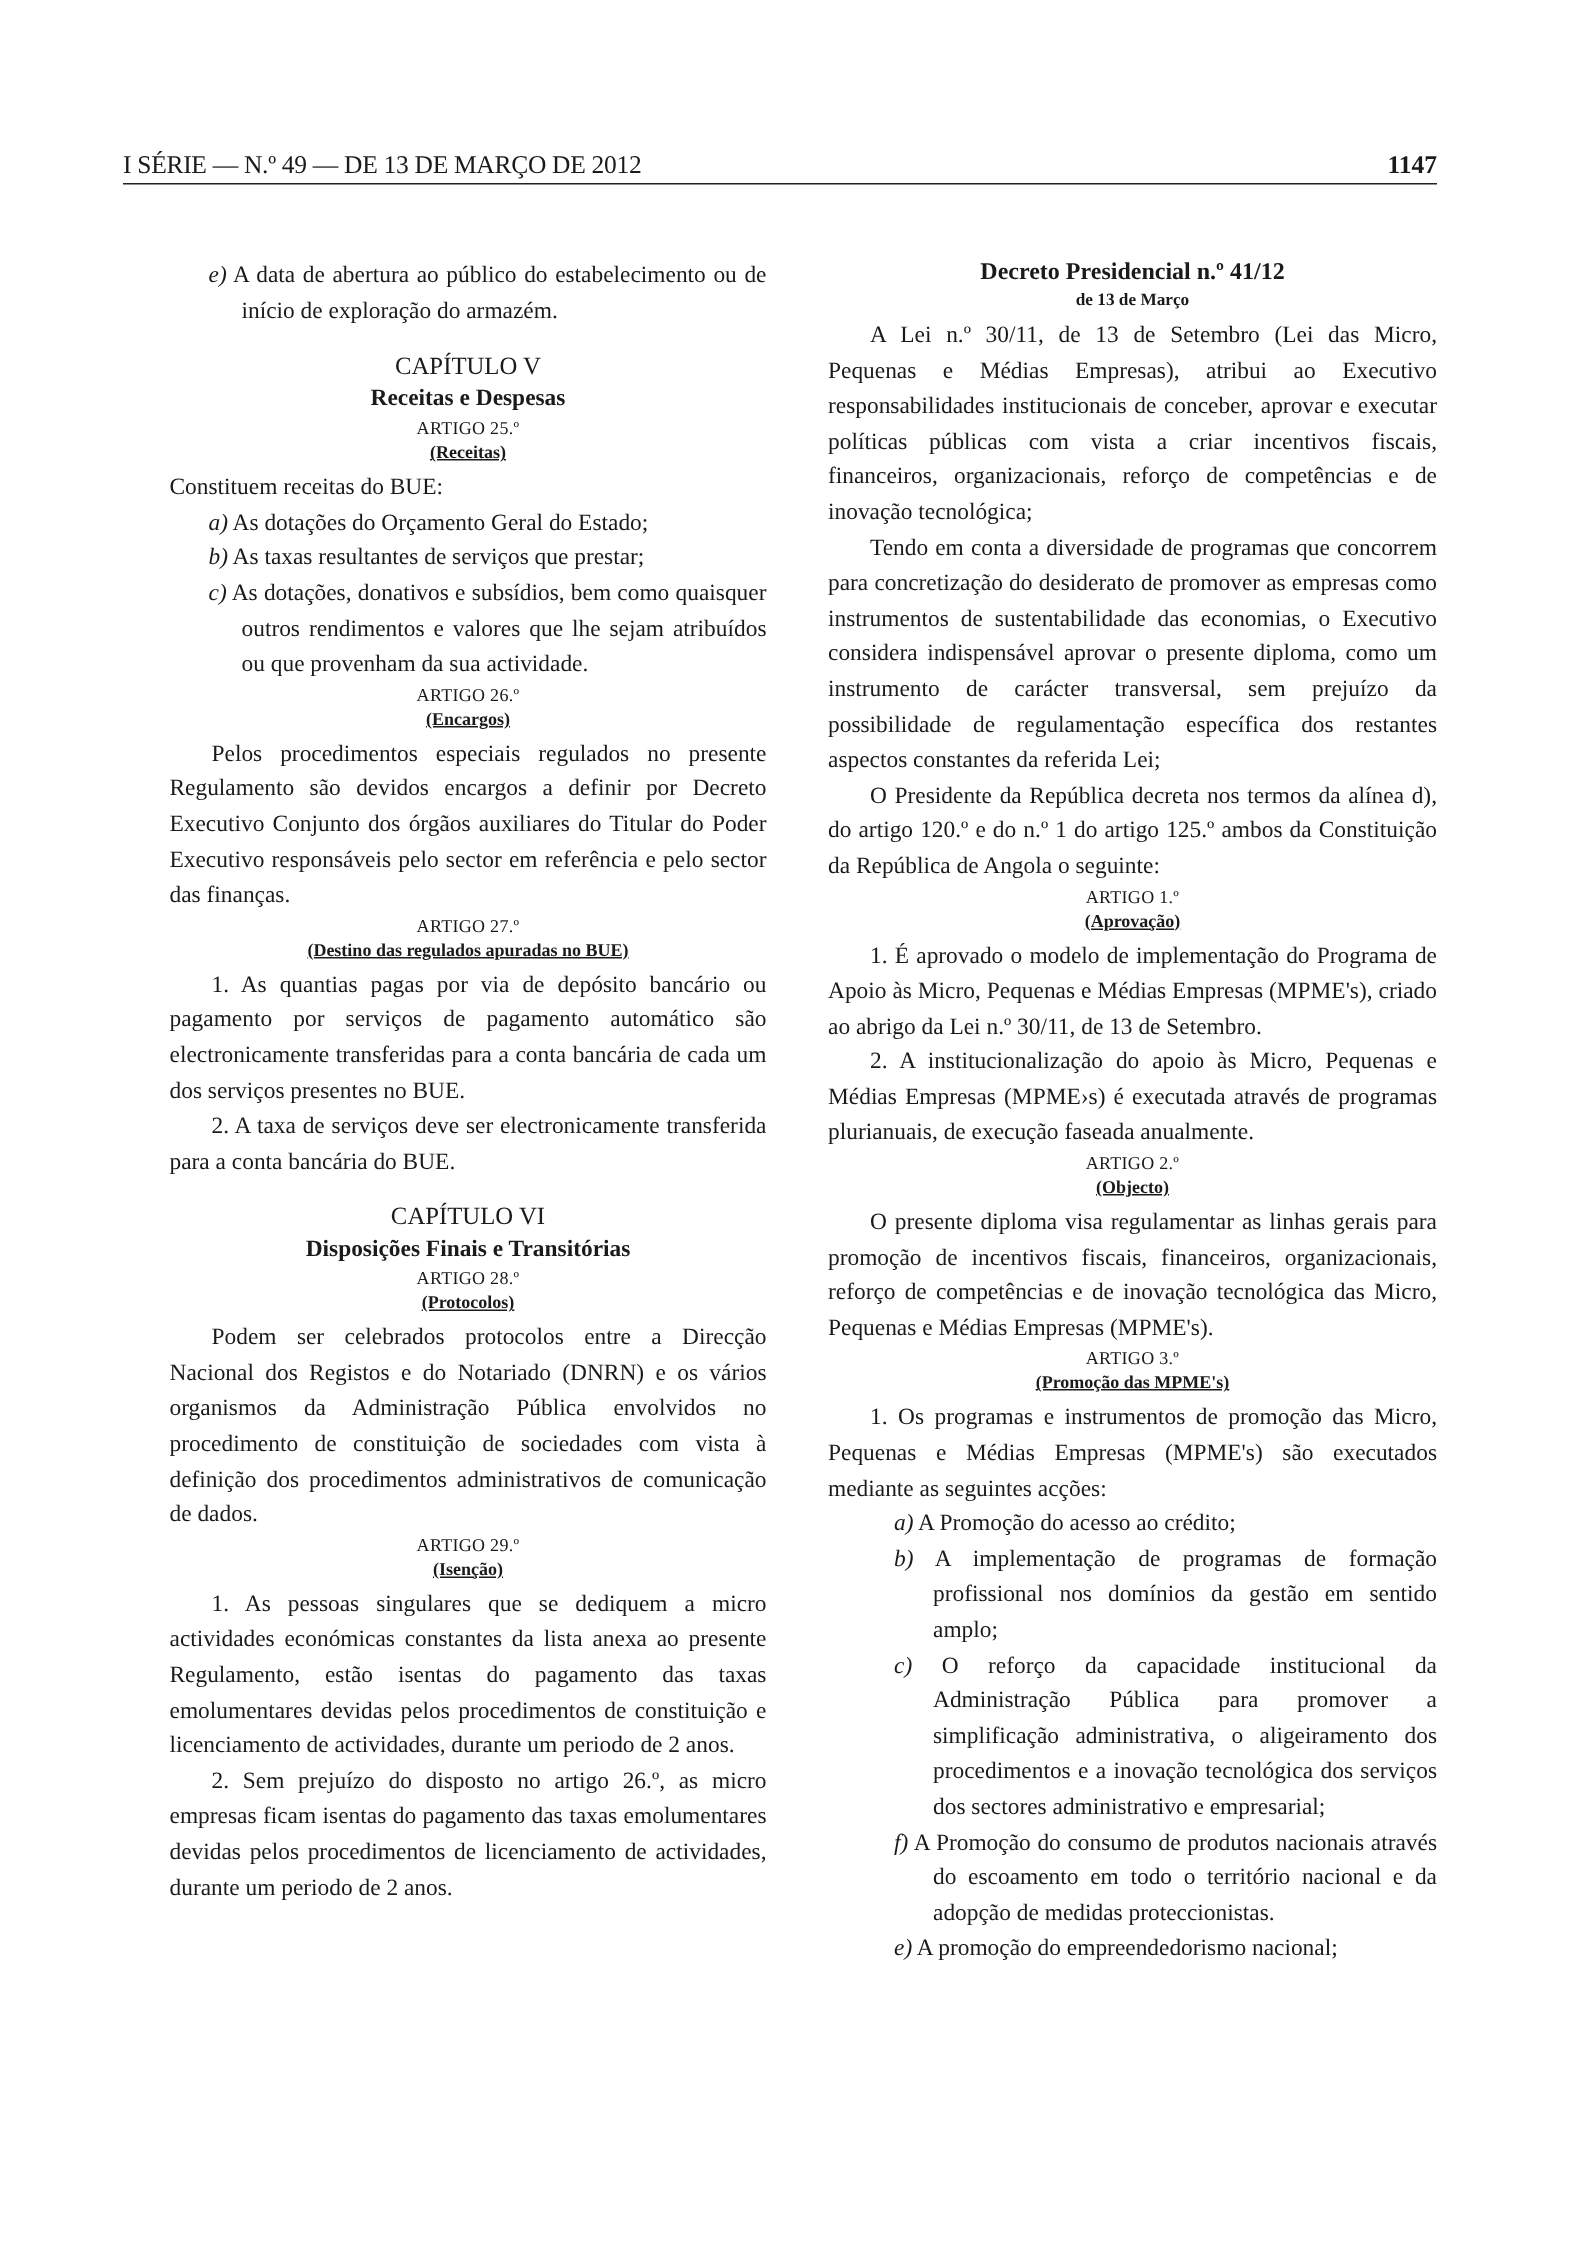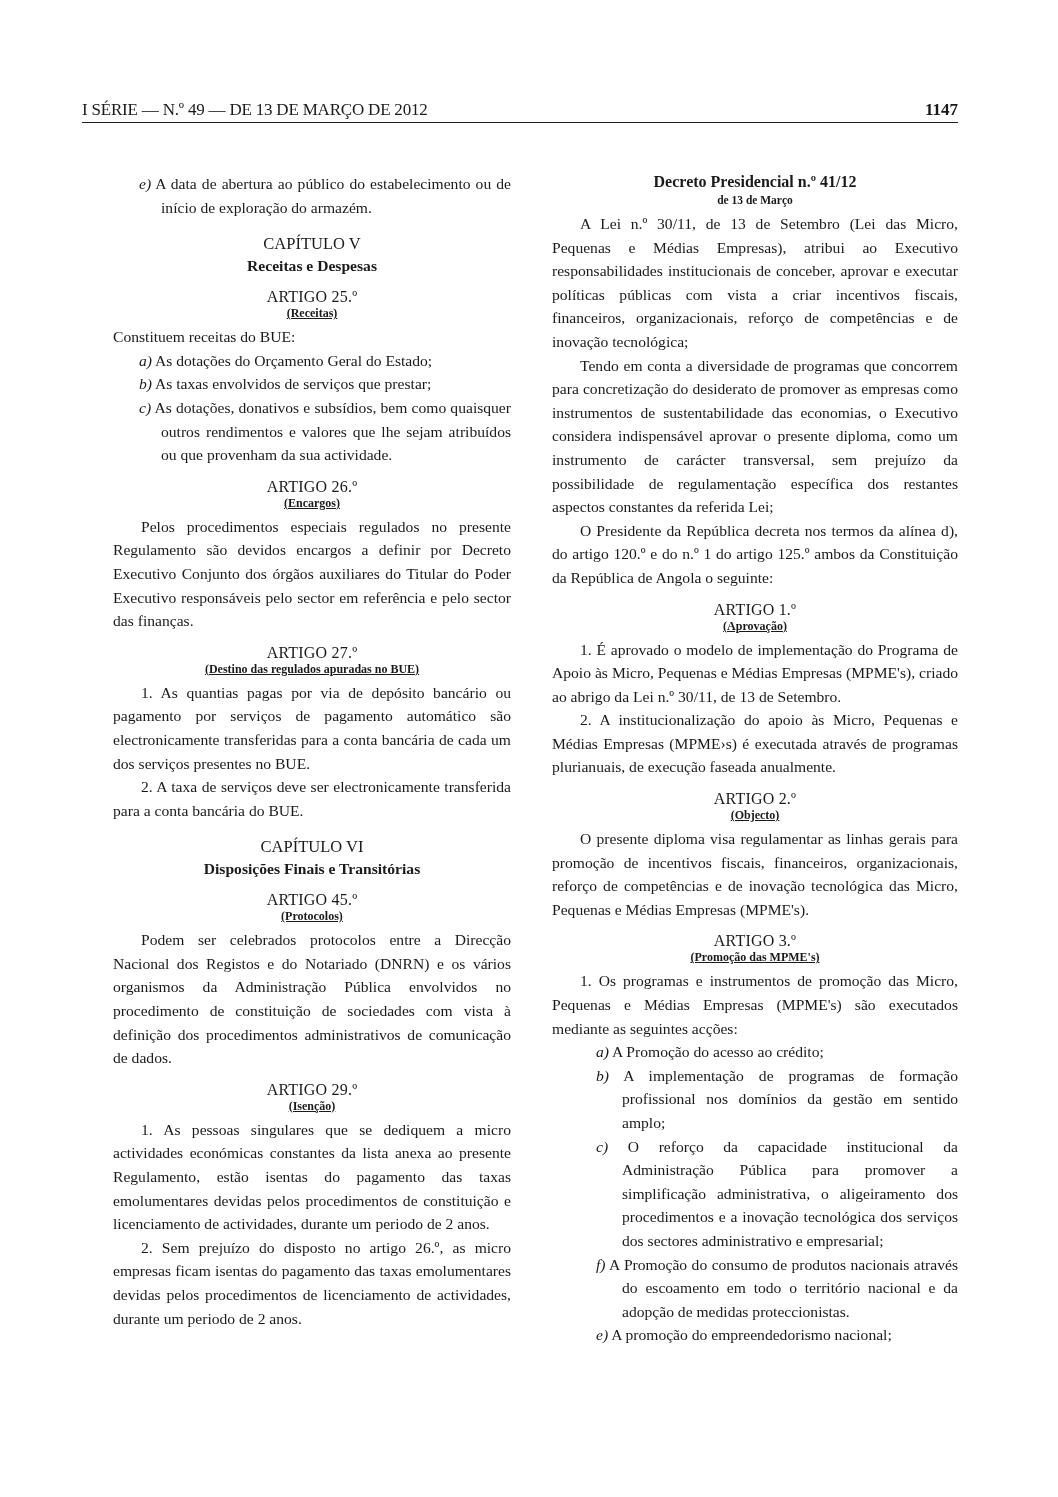--- a/index.html
+++ b/index.html
@@ -13,21 +13,21 @@
   .col.left { left: 113px; width: 398px; }
   .col.right { left: 552px; width: 406px; }
   p { margin: 0; }
   .indent { text-indent: 28px; }
   .item { padding-left: 44px; text-indent: -22px; margin-left: 4px; }
   .item .lbl { font-style: italic; }
   .item.deep { padding-left: 66px; text-indent: -26px; }
   .cont { padding-left: 44px; }
   .chapter { text-align: center; font-size: 16.5px; margin-top: 14px; line-height: 22px; }
   .chapter-sub { text-align: center; font-weight: bold; font-size: 15.6px; line-height: 22px; }
-  .art { text-align: center; font-size: 16px; line-height: 16px; margin-top: 12px; letter-spacing: 0.2px; }
+  .art { text-align: center; font-size: 12px; line-height: 16px; letter-spacing: 0.2px; }
   .art-sub { text-align: center; font-size: 12px; font-weight: bold; line-height: 16px; margin-bottom: 4px; text-decoration: underline; }
   .decree { text-align: center; font-weight: bold; font-size: 16px; line-height: 20px; }
   .decree-sub { text-align: center; font-weight: bold; font-size: 11.5px; line-height: 16px; margin-bottom: 4px; }
 </style>
 </head>
 <body>
 
 <div class="header">
   <span class="title">I SÉRIE — N.º 49 — DE 13 DE MARÇO DE 2012</span>
   <span class="pageno">1147</span>
@@ -36,36 +36,36 @@
 <div class="col left">
   <p class="item"><span class="lbl">e)</span> <span>A data de abertura ao público do estabelecimento ou de início de exploração do armazém.</span></p>
 
   <div class="chapter">CAPÍTULO V</div>
   <div class="chapter-sub">Receitas e Despesas</div>
 
   <div class="art">ARTIGO 25.º</div>
   <div class="art-sub">(Receitas)</div>
   <p>Constituem receitas do BUE:</p>
   <p class="item"><span class="lbl">a)</span> <span>As dotações do Orçamento Geral do Estado;</span></p>
-  <p class="item"><span class="lbl">b)</span> <span>As taxas envolvidos de serviços que prestar;</span></p>
+  <p class="item"><span class="lbl">b)</span> <span>As taxas resultantes de serviços que prestar;</span></p>
   <p class="item"><span class="lbl">c)</span> <span>As dotações, donativos e subsídios, bem como quaisquer outros rendimentos e valores que lhe sejam atribuídos ou que provenham da sua actividade.</span></p>
 
   <div class="art">ARTIGO 26.º</div>
   <div class="art-sub">(Encargos)</div>
   <p class="indent">Pelos procedimentos especiais regulados no presente Regulamento são devidos encargos a definir por Decreto Executivo Conjunto dos órgãos auxiliares do Titular do Poder Executivo responsáveis pelo sector em referência e pelo sector das finanças.</p>
 
   <div class="art">ARTIGO 27.º</div>
   <div class="art-sub">(Destino das regulados apuradas no BUE)</div>
   <p class="indent">1. As quantias pagas por via de depósito bancário ou pagamento por serviços de pagamento automático são electronicamente transferidas para a conta bancária de cada um dos serviços presentes no BUE.</p>
   <p class="indent">2. A taxa de serviços deve ser electronicamente transferida para a conta bancária do BUE.</p>
 
   <div class="chapter">CAPÍTULO VI</div>
   <div class="chapter-sub">Disposições Finais e Transitórias</div>
 
-  <div class="art">ARTIGO 45.º</div>
+  <div class="art">ARTIGO 28.º</div>
   <div class="art-sub">(Protocolos)</div>
   <p class="indent">Podem ser celebrados protocolos entre a Direcção Nacional dos Registos e do Notariado (DNRN) e os vários organismos da Administração Pública envolvidos no procedimento de constituição de sociedades com vista à definição dos procedimentos administrativos de comunicação de dados.</p>
 
   <div class="art">ARTIGO 29.º</div>
   <div class="art-sub">(Isenção)</div>
   <p class="indent">1. As pessoas singulares que se dediquem a micro actividades económicas constantes da lista anexa ao presente Regulamento, estão isentas do pagamento das taxas emolumentares devidas pelos procedimentos de constituição e licenciamento de actividades, durante um periodo de 2 anos.</p>
   <p class="indent">2. Sem prejuízo do disposto no artigo 26.º, as micro empresas ficam isentas do pagamento das taxas emolumentares devidas pelos procedimentos de licenciamento de actividades, durante um periodo de 2 anos.</p>
 </div>
 
 <div class="col right">

